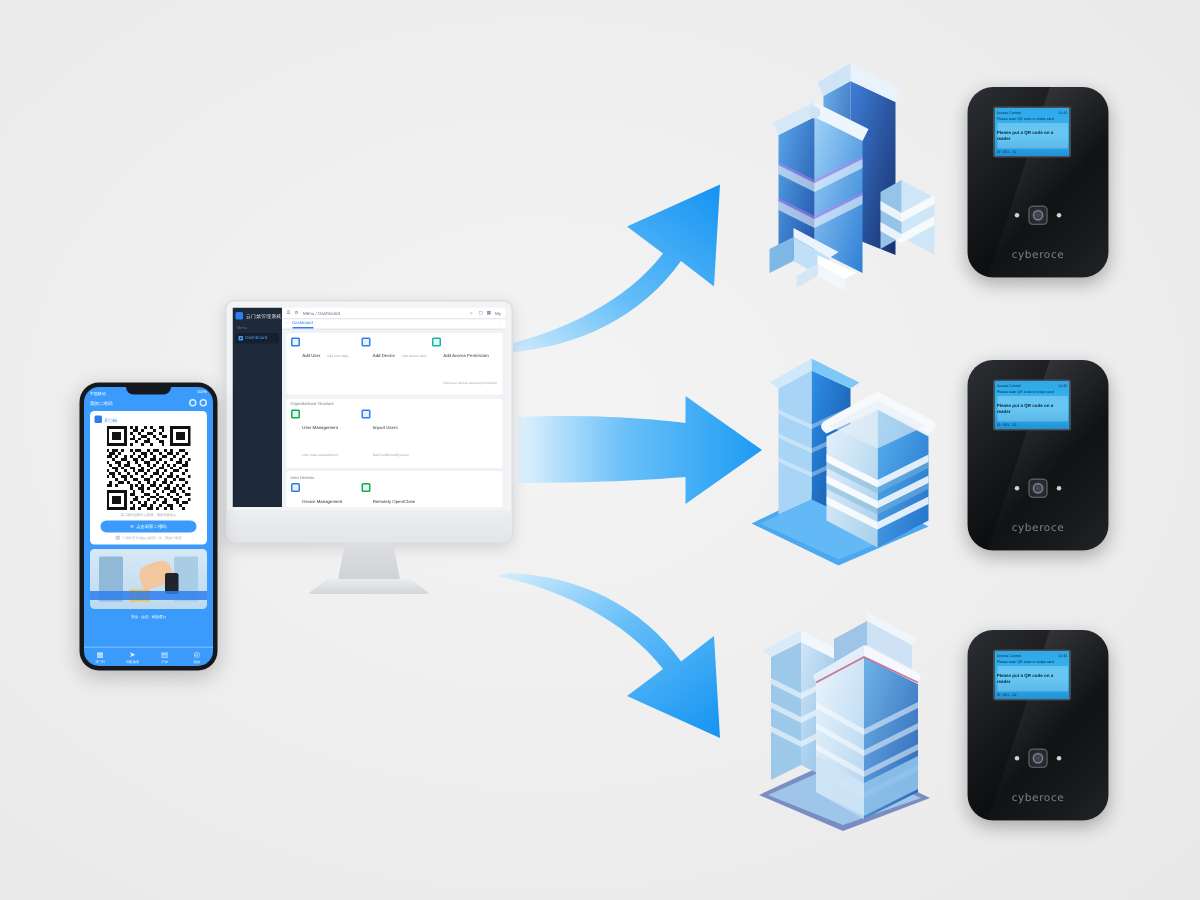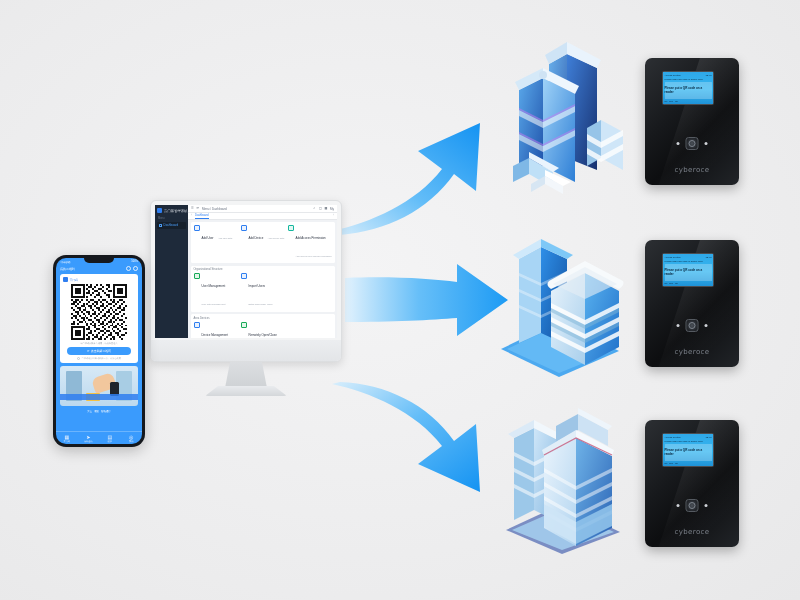--- a/index.html
+++ b/index.html
@@ -169,21 +169,21 @@
   .ph-tabbar .tb .lb { font-size:2.2px; display:block; }
 
   
   .bldg { position:absolute; }
 
   
   .reader { position:absolute; width:94px; height:127px; }
   .reader .shell {
     position:absolute; inset:0;
     background: linear-gradient(135deg,#2c2f33 0%, #17191c 38%, #0d0e10 60%, #212428 100%);
-    border-radius: 7px;
+    border-radius: 17px;
     box-shadow: 0 4px 12px rgba(0,0,0,.28);
     overflow: hidden;
     padding-left: 32px;
   }
   .reader .gloss {
     position:absolute; right:-10px; top:-20px; width:70px; height:180px;
     background: linear-gradient(115deg, rgba(255,255,255,.10) 0%, rgba(255,255,255,.02) 45%, rgba(255,255,255,0) 70%);
     transform: rotate(18deg);
   }
   .reader .lcd {

